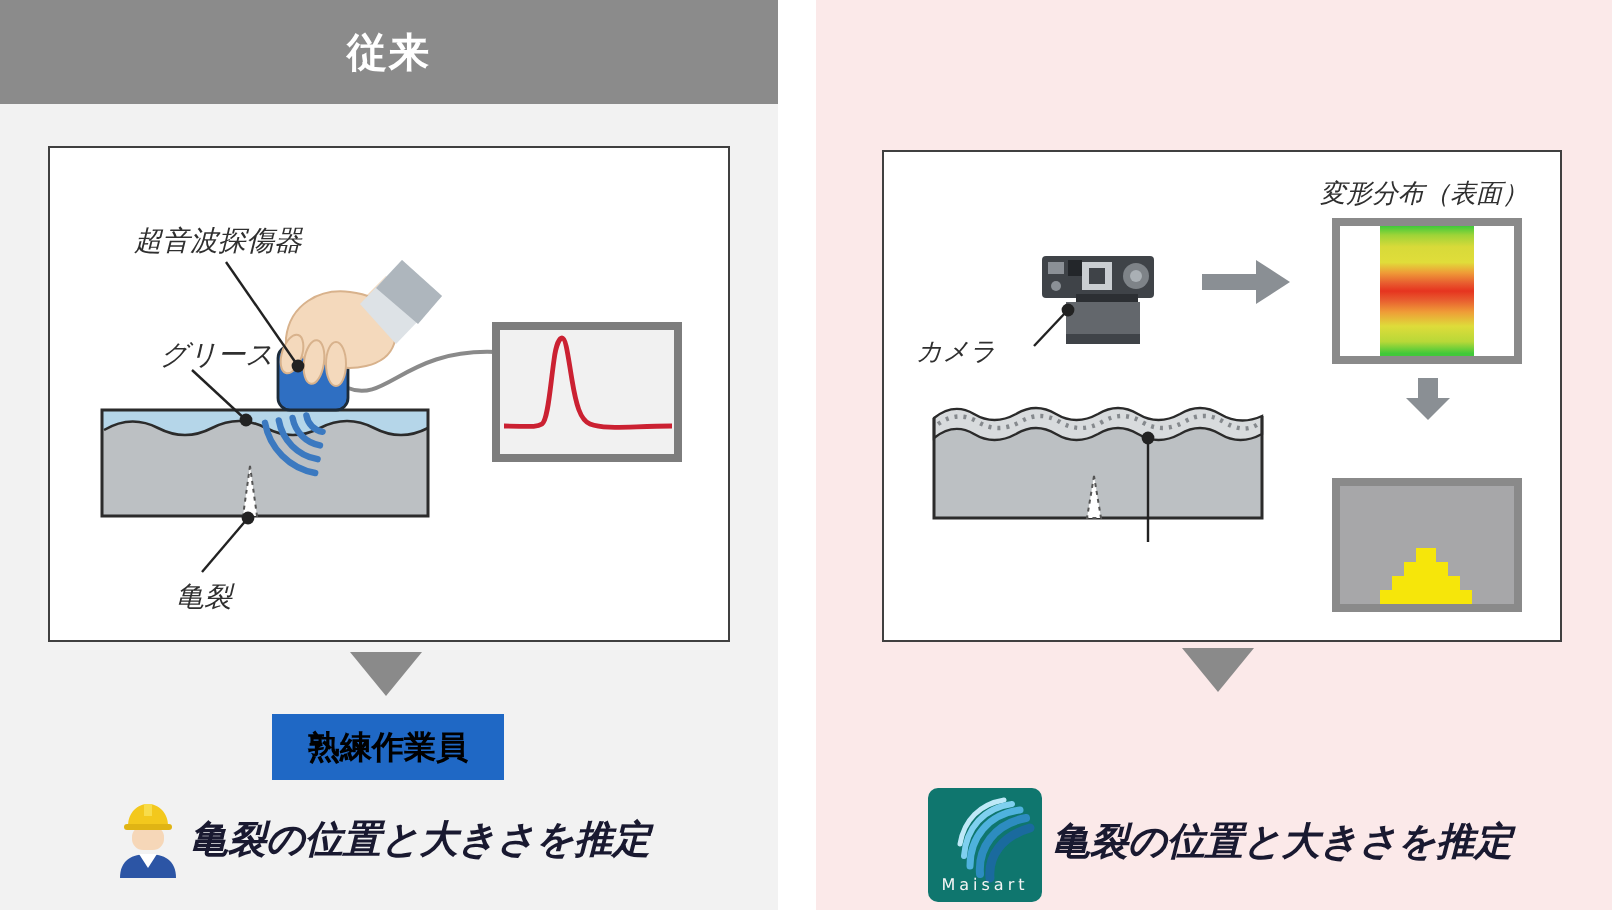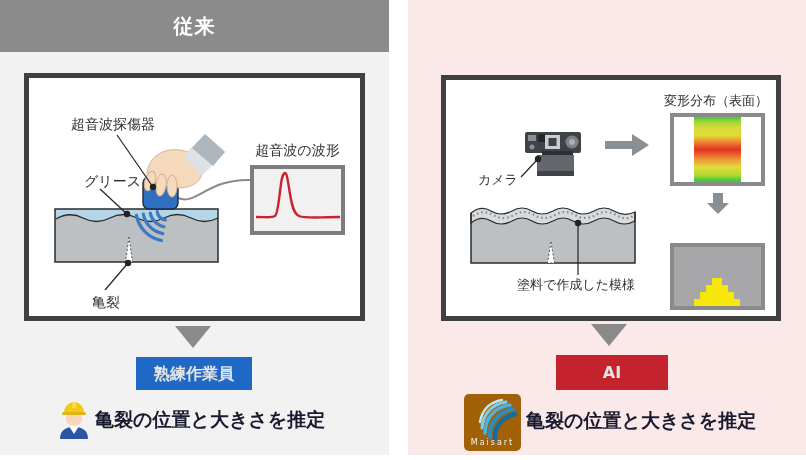--- a/index.html
+++ b/index.html
@@ -11,39 +11,39 @@
   .panel{position:absolute;top:0;height:455px;}
   .panel-left{left:0;width:389px;background:#f2f2f2;}
   .panel-right{left:408px;width:398px;background:#fbe9e9;}
   .hdr{
     position:absolute;left:0;top:0;width:100%;height:52px;
     color:#ffffff;font-size:20px;font-weight:bold;text-align:center;line-height:52px;
     letter-spacing:1px;
   }
   .hdr-gray{background:#8b8b8b;}
   .hdr-red{background:#c5232e;}
-  .whitebox{position:absolute;background:#ffffff;border:5px solid #404040;box-sizing:border-box;}
+  .whitebox{position:absolute;background:#ffffff;border:1px solid #404040;box-sizing:border-box;font-style:italic;}
   .wb-left{left:24px;top:73px;width:341px;height:248px;}
   .wb-right{left:33px;top:75px;width:340px;height:246px;}
   .lbl{position:absolute;color:#2f2f2f;font-size:13px;font-weight:500;white-space:nowrap;}
   .lbl14{font-size:14px;}
   .ctr{text-align:center;}
   .down-arrow{
     position:absolute;width:0;height:0;
     border-left:18px solid transparent;border-right:18px solid transparent;
     border-top:22px solid #8a8a8a;
   }
   .badge{
-    position:absolute;color:#e5e5e5;font-size:16px;font-weight:bold;
+    position:absolute;color:#000000;font-size:16px;font-weight:bold;
     text-align:center;box-sizing:border-box;
   }
   .badge-blue{left:136px;top:357px;width:116px;height:33px;line-height:33px;background:#1f68c5;}
   .badge-red{left:148px;top:355px;width:112px;height:35px;line-height:35px;background:#c5232e;}
   .result-text{
-    position:absolute;color:#191930;font-size:19px;font-weight:bold;white-space:nowrap;
+    position:absolute;color:#191930;font-size:19px;font-weight:bold;white-space:nowrap;font-style:italic;
   }
   .illu{position:absolute;left:0;top:0;}
   
   .hm-frame{
     position:absolute;left:224px;top:33px;width:95px;height:73px;
     border:4px solid #8a8a8a;background:#ffffff;box-sizing:border-box;
   }
   .hm-strip{
     position:absolute;left:20px;top:0;width:47px;height:65px;
     background:linear-gradient(180deg,
@@ -52,21 +52,21 @@
       #ef9b37 66%, #dedc3a 77%, #b8d838 89%, #41c93a 98%);
   }
   
   .cs-frame{
     position:absolute;left:224px;top:163px;width:95px;height:67px;
     border:4px solid #8a8a8a;background:#a7a7a9;box-sizing:border-box;
   }
   
   .maisart{
     position:absolute;left:56px;top:394px;width:57px;height:57px;
-    background:#a16207;border-radius:5px;
+    background:#0f766e;border-radius:5px;
   }
   .maisart-text{
     position:absolute;left:0;bottom:4px;width:100%;text-align:center;
     color:#f5f5f5;font-size:8px;letter-spacing:2px;font-weight:500;
   }
   .worker{position:absolute;left:56px;top:399px;width:36px;height:40px;}
 </style>
 </head>
 <body>
 
@@ -118,21 +118,20 @@
         </g>
         <g fill="#222222">
           <circle cx="124" cy="109" r="3.2"></circle>
           <circle cx="98" cy="136" r="3.2"></circle>
           <circle cx="99" cy="185" r="3.2"></circle>
         </g>
       </svg>
 
       <div class="lbl lbl14" style="left:42px;top:38px;">超音波探傷器</div>
       <div class="lbl lbl14" style="left:42px;top:95px;margin-left:13px;">グリース</div>
-      <div class="lbl lbl14 ctr" style="left:221px;top:64px;width:95px;">超音波の波形</div>
       <div class="lbl lbl14" style="left:63px;top:216px;">亀裂</div>
     </div>
 
     <div class="down-arrow" style="left:175px;top:326px;"></div>
 
     <div class="badge badge-blue">熟練作業員</div>
 
     <svg class="worker" viewBox="0 0 36 40">
       <path d="M4,40 C4,31 10,28 18,28 C26,28 32,31 32,40 Z" fill="#2c55a5"></path>
       <polygon points="13.5,28 22.5,28 18,35" fill="#ffffff"></polygon>
@@ -193,27 +192,25 @@
         <div class="hm-strip"></div>
       </div>
 
       <div class="cs-frame">
         <svg width="87" height="59" viewBox="0 0 87 59">
           <path d="M20,59 L20,52 L26,52 L26,45 L32,45 L32,38 L38,38 L38,31 L48,31 L48,38 L54,38 L54,45 L60,45 L60,52 L66,52 L66,59 Z" fill="#f6e60a"></path>
         </svg>
       </div>
 
       <div class="lbl ctr" style="left:200px;top:12px;width:140px;">変形分布（表面）</div>
-      <div class="lbl" style="left:32px;top:91px;">カメラ</div>
-      <div class="lbl ctr" style="left:60px;top:196px;width:140px;">塗料で作成した模様</div>
+      <div class="lbl" style="left:16px;top:91px;">カメラ</div>
     </div>
 
     <div class="down-arrow" style="left:183px;top:324px;"></div>
 
-    <div class="badge badge-red">AI</div>
 
     <div class="maisart">
       <svg width="57" height="57" viewBox="0 0 57 57">
         <path d="M38,6 C26,8 18,16 16,28" fill="none" stroke="#bfe9f8" stroke-width="2.5" stroke-linecap="round"></path>
         <path d="M42,8 C28,10 19,20 18,34" fill="none" stroke="#7fd0ef" stroke-width="3" stroke-linecap="round"></path>
         <path d="M46,11 C30,13 21,25 21,39" fill="none" stroke="#4fb2dd" stroke-width="3.5" stroke-linecap="round"></path>
         <path d="M49,15 C33,18 25,30 26,43" fill="none" stroke="#2d8cc0" stroke-width="4" stroke-linecap="round"></path>
         <path d="M51,20 C37,24 30,34 31,45" fill="none" stroke="#1a6a9e" stroke-width="4.5" stroke-linecap="round"></path>
       </svg>
       <div class="maisart-text">Maisart</div>

